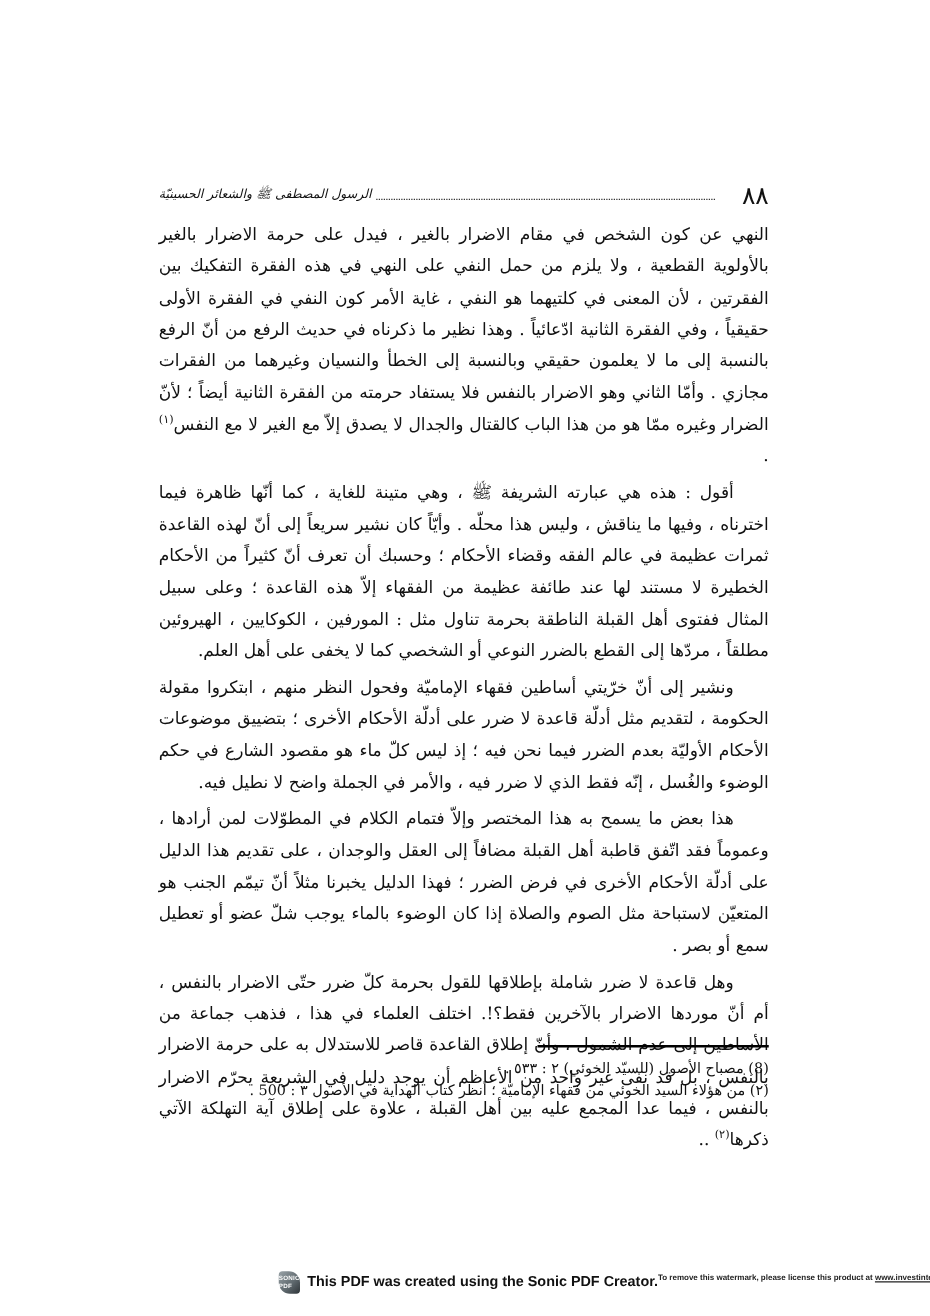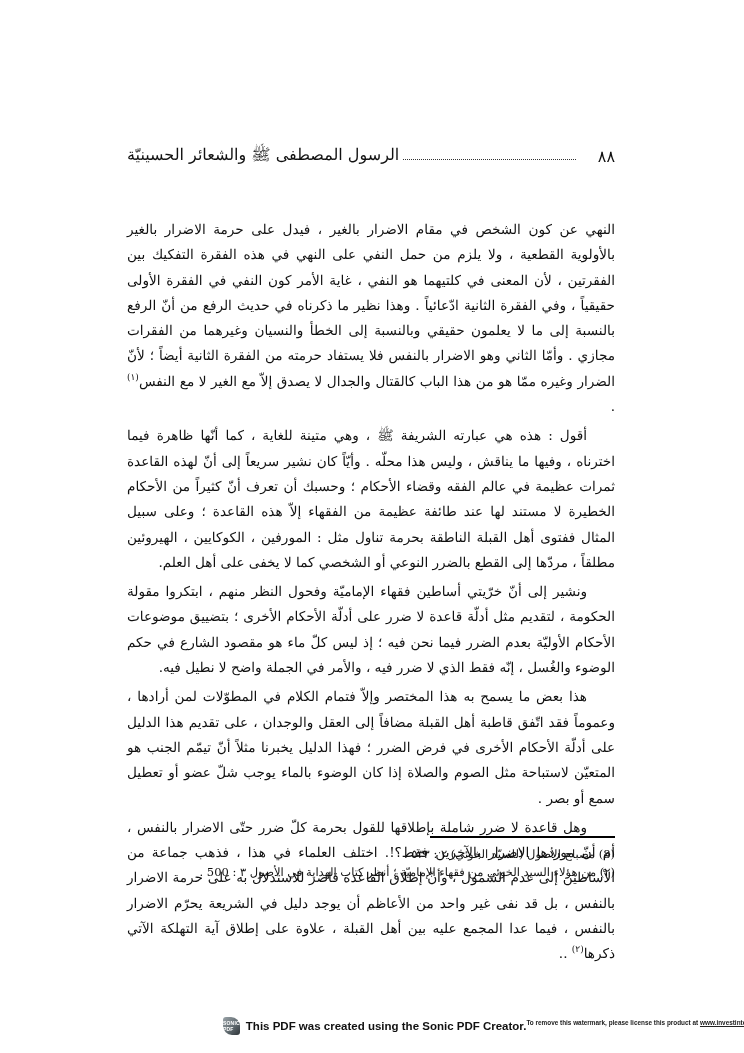--- a/index.html
+++ b/index.html
@@ -26,47 +26,47 @@
       top: 146px;
       left: 127px;
       width: 488px;
       height: 20px;
       direction: rtl;
       display: flex;
       align-items: center;
       font-size: 12.5px;
     }
     .running-head .page-num {
-      font-size: 16px;
+      font-size: 20px;
       padding-left: 18px;
       white-space: nowrap;
     }
     .running-head .dots {
       flex: 1;
       border-bottom: 1px dotted #333;
       height: 0;
       margin: 0 4px;
       position: relative;
       top: 3px;
     }
     .running-head .book-title {
       white-space: nowrap;
-      font-size: 16px;
+      font-size: 10px;
+      font-style: italic;
     }
     .body-text {
       position: absolute;
       top: 176px;
       left: 127px;
       width: 488px;
       direction: rtl;
       text-align: justify;
       text-align-last: right;
       font-size: 13.6px;
       line-height: 25.3px;
-      margin-top: 41px;
     }
     .body-text p {
       margin: 0 0 4px 0;
     }
     .body-text p.indent {
       text-indent: 28px;
     }
     .fn-ref {
       font-size: 9px;
       vertical-align: super;

